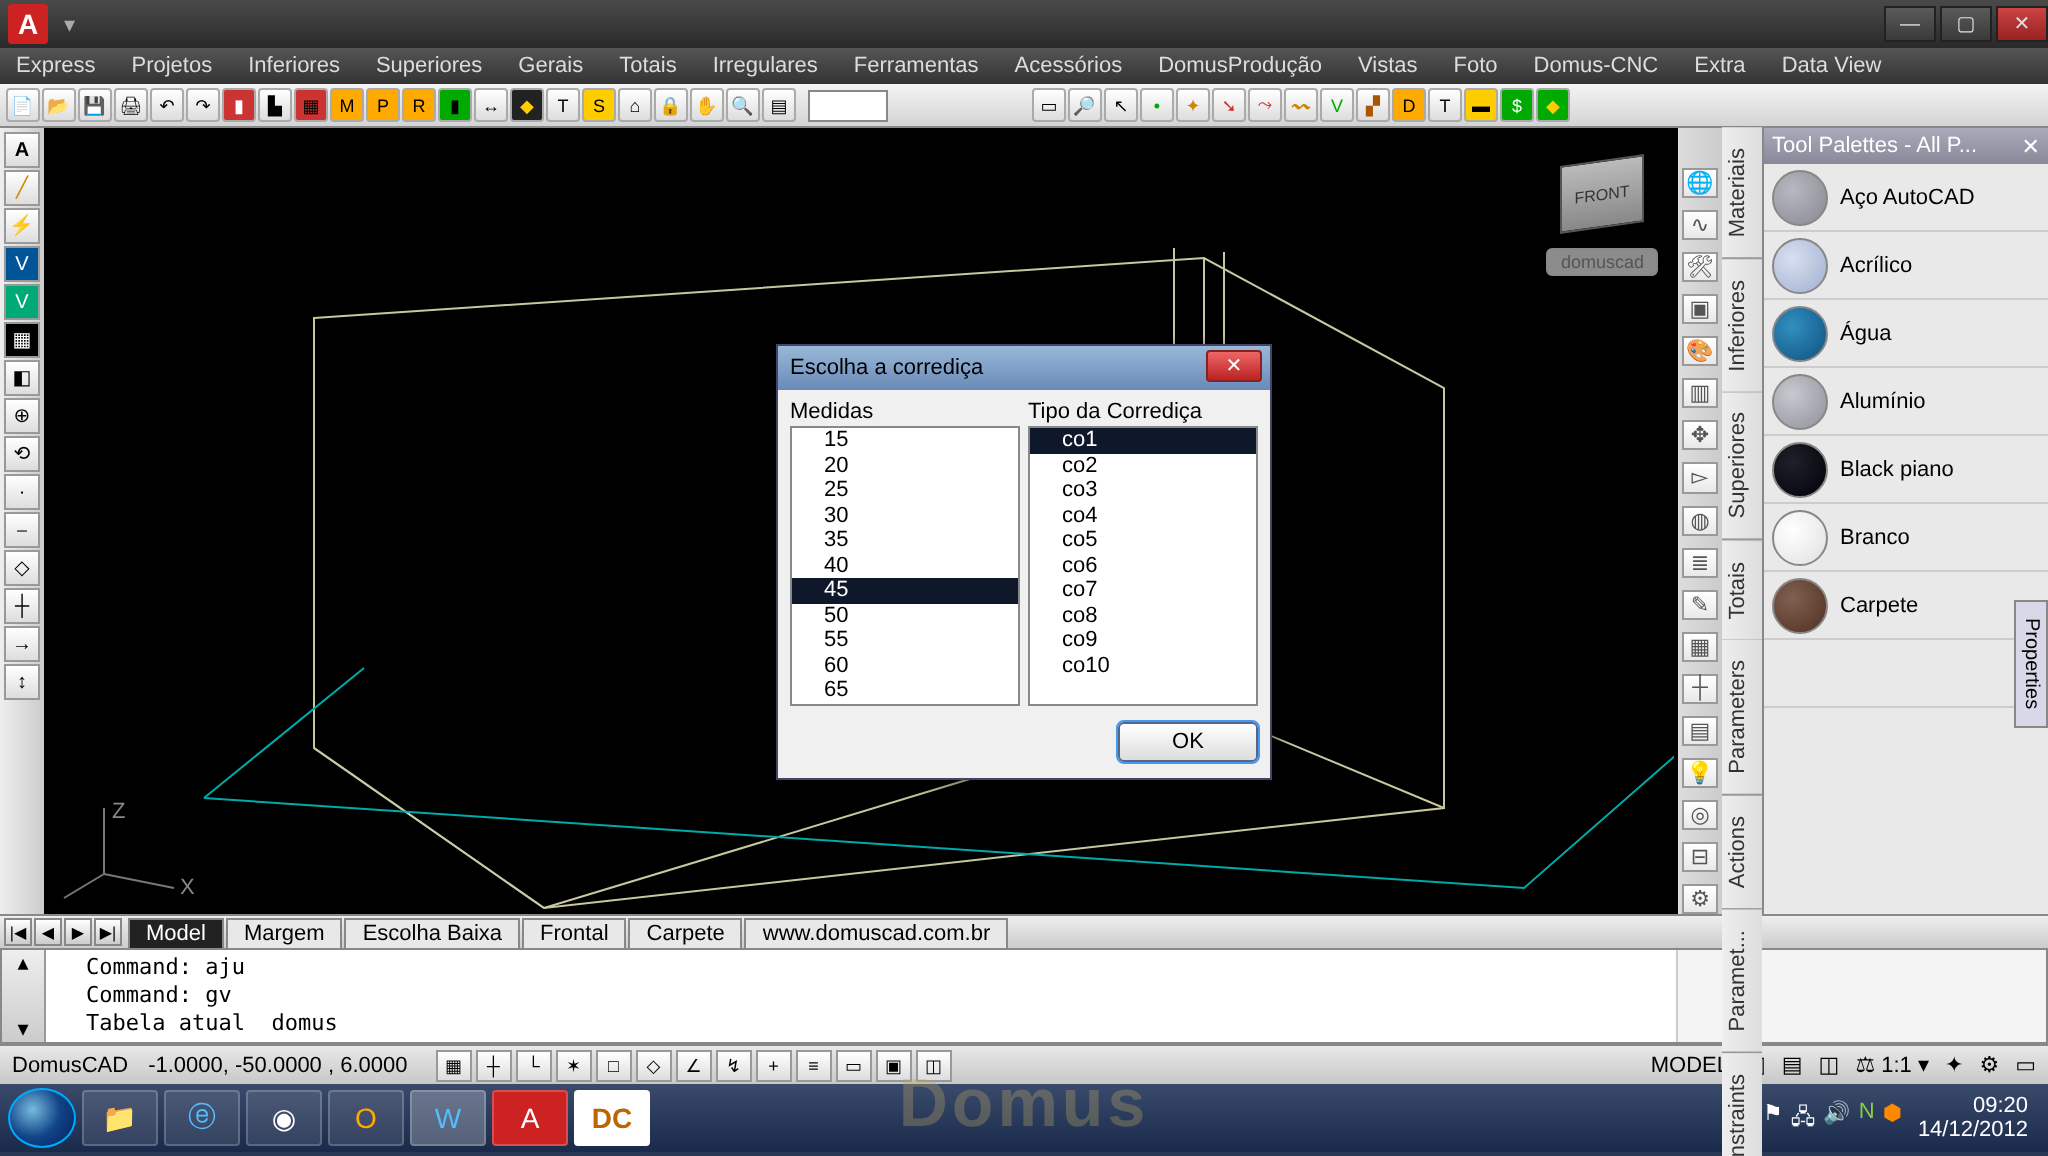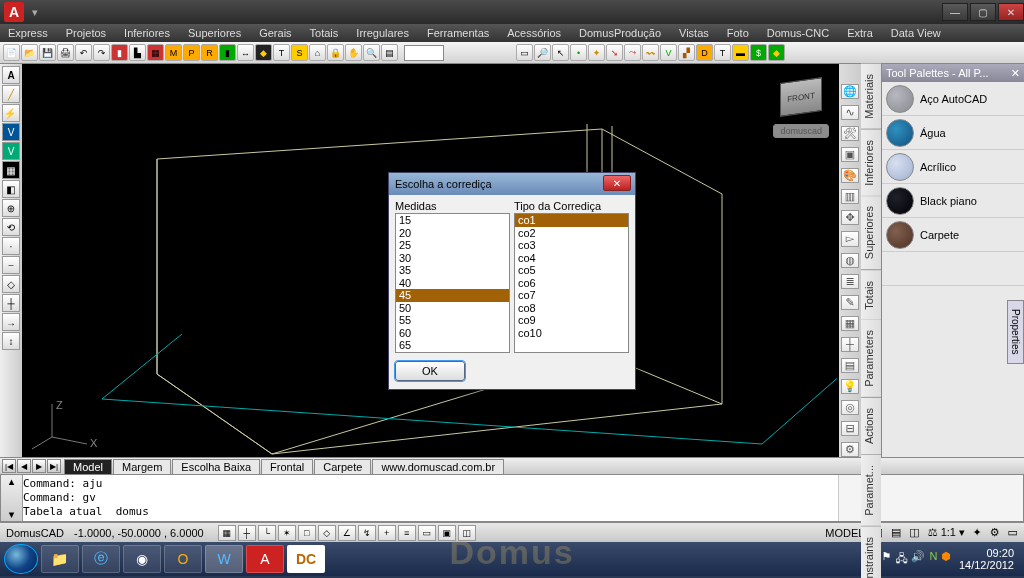--- a/index.html
+++ b/index.html
@@ -30,44 +30,44 @@
 .swatch{height:34px;display:flex;align-items:center;padding:2px 4px;gap:6px;border-bottom:1px solid #ccc}
 .sw-img{width:28px;height:28px;border:1px solid #888;border-radius:50%}
 .props-tab{position:absolute;right:0;top:300px;writing-mode:vertical-rl;background:#d8d8e8;border:1px solid #888;padding:8px 2px;font-size:10px}
 .bottom-tabs{height:17px;background:linear-gradient(#eee,#ccc);display:flex;align-items:center;border-top:1px solid #888;font-size:10px}
 .btab-nav{display:flex;padding:0 2px;gap:1px}
 .btab-nav-btn{width:14px;height:14px;background:linear-gradient(#fff,#ccc);border:1px solid #888;font-size:8px;display:flex;align-items:center;justify-content:center}
 .btab{padding:1px 8px;border:1px solid #888;border-bottom:none;background:#e8e8e8;margin-left:1px;cursor:pointer}
 .btab.active{background:#222;color:#fff}
 .cmd-area{height:48px;background:#fff;border:1px solid #888;display:flex}
 .cmd-scroll{width:22px;background:linear-gradient(#eee,#ccc);border-right:1px solid #999;display:flex;flex-direction:column;justify-content:space-between;align-items:center;font-size:8px}
-.cmd-text{flex:1;padding:2px 0;font-family:Consolas,monospace;font-size:11px;white-space:pre;color:#000;line-height:14px}
+.cmd-text{flex:1;padding:2px 20px;font-family:Consolas,monospace;font-size:11px;white-space:pre;color:#000;line-height:14px}
 .cmd-right{width:185px;background:#f4f4f4;border-left:1px solid #ccc}
 .statusbar{height:20px;background:linear-gradient(#e8e8e8,#c8c8c8);display:flex;align-items:center;border-top:1px solid #888;font-size:10px}
 .sb-left{padding:0 6px;display:flex;gap:10px}
 .sb-icons{display:flex;gap:2px;margin-left:8px}
 .sb-icon{width:18px;height:16px;border:1px solid #999;background:linear-gradient(#fff,#ddd);display:flex;align-items:center;justify-content:center;font-size:9px}
 .sb-right{margin-left:auto;padding:0 6px;display:flex;gap:8px;align-items:center}
 .taskbar{height:34px;background:linear-gradient(#3a4a6a,#1a2a4a);display:flex;align-items:center;padding:0 4px;gap:3px}
 .start-orb{width:34px;height:30px;border-radius:50%;background:radial-gradient(circle at 35% 35%,#7bd,#148,#025);border:1px solid #0af}
 .task-btn{width:38px;height:28px;background:rgba(255,255,255,.1);border:1px solid rgba(255,255,255,.2);border-radius:2px;display:flex;align-items:center;justify-content:center;font-size:14px;color:#fff}
 .task-btn.active{background:rgba(255,255,255,.25)}
 .tray{margin-left:auto;color:#fff;display:flex;align-items:center;gap:8px;padding:0 6px;font-size:10px}
 .tray-icons{display:flex;gap:4px;font-size:11px}
 .dialog{position:absolute;left:388px;top:172px;width:248px;background:#f0f0f0;border:1px solid #446;box-shadow:2px 2px 8px rgba(0,0,0,.5);z-index:100}
 .dlg-title{height:22px;background:linear-gradient(#98b8d8,#6a8ab8);color:#000;display:flex;align-items:center;padding:0 6px;font-size:11px;position:relative}
 .dlg-close{position:absolute;right:4px;top:2px;width:28px;height:16px;background:linear-gradient(#e66,#b22);border:1px solid #822;color:#fff;display:flex;align-items:center;justify-content:center;font-size:10px;border-radius:2px}
 .dlg-body{padding:4px 6px 8px;display:flex;flex-direction:column}
 .dlg-cols{display:flex;gap:4px}
 .dlg-col{flex:1;display:flex;flex-direction:column}
 .dlg-col-h{font-size:11px;padding:1px 0;color:#000}
 .dlg-list{height:140px;background:#fff;border:1px solid #888;overflow:hidden;font-size:11px}
-.dlg-item{padding:0 3px;line-height:12.5px;cursor:pointer;color:#000}
-.dlg-item.sel{background:#a16207;color:#fff}
-.dlg-btns{display:flex;justify-content:flex-start;margin-top:8px}
+.dlg-item{padding:0 16px;line-height:12.5px;cursor:pointer;color:#000}
+.dlg-item.sel{background:#0f172a;color:#fff}
+.dlg-btns{display:flex;justify-content:flex-end;margin-top:8px}
 .dlg-btn{width:70px;height:20px;background:linear-gradient(#fff,#ddd);border:1px solid #568;border-radius:3px;font-size:11px;cursor:pointer;outline:1px solid #49e}
 svg.wire{position:absolute;top:0;left:0}
 .viewcube{position:absolute;top:8px;right:8px;width:60px;height:50px;display:flex;align-items:center;justify-content:center}
 .vc-face{width:42px;height:34px;background:linear-gradient(#bbb,#888);border:1px solid #555;transform:skewY(-8deg);display:flex;align-items:center;justify-content:center;font-size:8px;color:#333}
 .domuscad-tag{position:absolute;top:60px;right:10px;background:rgba(200,200,200,.7);border:1px solid #888;padding:1px 6px;font-size:9px;color:#555;border-radius:3px}
 .ghost-text{position:absolute;bottom:6px;left:50%;transform:translateX(-50%);color:rgba(180,160,100,.35);font-size:34px;font-weight:bold;letter-spacing:2px;pointer-events:none}
 </style>
 </head>
 <body>
 
@@ -226,30 +226,38 @@
     <div class="palette-header">
       <span>Tool Palettes - All P...</span>
       <span>✕</span>
     </div>
     <div class="swatch-list" id="swatches">
         <div class="swatch">
           <div class="sw-img" style="background: radial-gradient(circle at 35% 35%, rgb(184, 184, 192), rgb(136, 136, 144));"></div>
           <span>Aço AutoCAD</span>
         </div>
         <div class="swatch">
+          <div class="sw-img" style="background: radial-gradient(circle at 35% 35%, rgb(216, 224, 240), rgb(160, 176, 208));"></div>
+          <span>Acrílico</span>
+        </div>
+        <div class="swatch">
           <div class="sw-img" style="background: radial-gradient(circle at 35% 35%, rgb(48, 144, 192), rgb(16, 80, 128));"></div>
           <span>Água</span>
         </div>
         <div class="swatch">
-          <div class="sw-img" style="background: radial-gradient(circle at 35% 35%, rgb(216, 224, 240), rgb(160, 176, 208));"></div>
-          <span>Acrílico</span>
+          <div class="sw-img" style="background: radial-gradient(circle at 35% 35%, rgb(200, 200, 208), rgb(144, 144, 152));"></div>
+          <span>Alumínio</span>
         </div>
         <div class="swatch">
           <div class="sw-img" style="background: radial-gradient(circle at 35% 35%, rgb(32, 32, 40), rgb(0, 0, 8));"></div>
           <span>Black piano</span>
+        </div>
+        <div class="swatch">
+          <div class="sw-img" style="background: radial-gradient(circle at 35% 35%, rgb(255, 255, 255), rgb(224, 224, 224));"></div>
+          <span>Branco</span>
         </div>
         <div class="swatch">
           <div class="sw-img" style="background: radial-gradient(circle at 35% 35%, rgb(128, 96, 80), rgb(80, 48, 32));"></div>
           <span>Carpete</span>
         </div>
         <div class="swatch"></div>
       </div>
   </div>
 </div>
 

